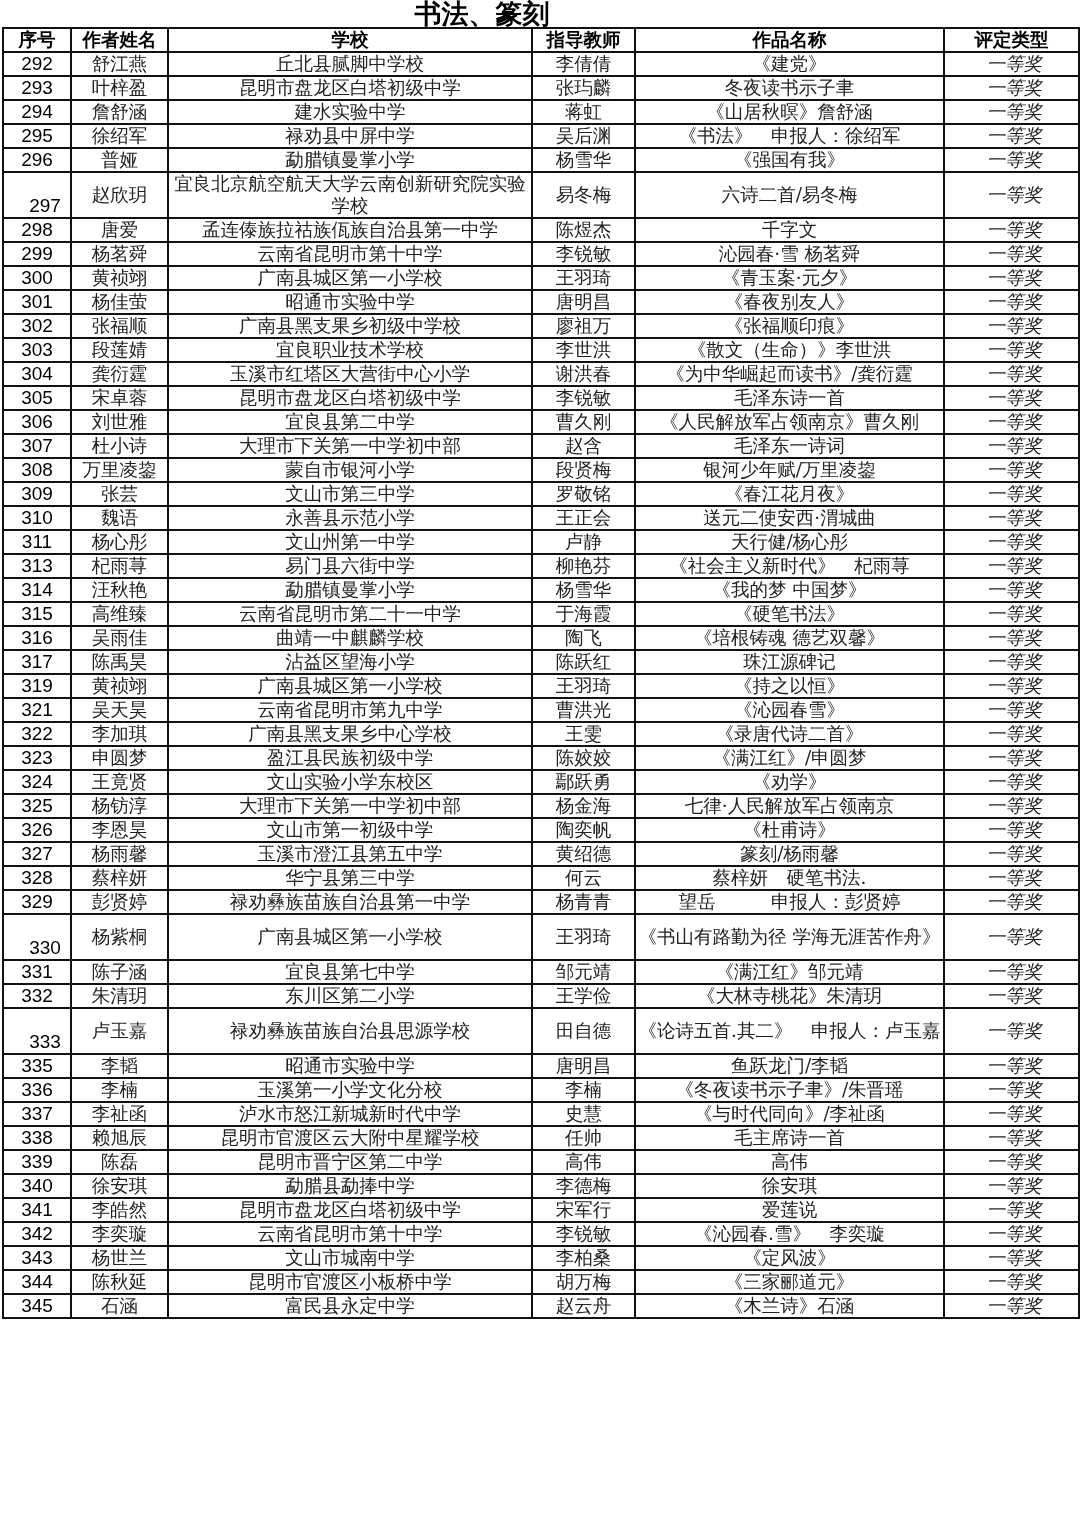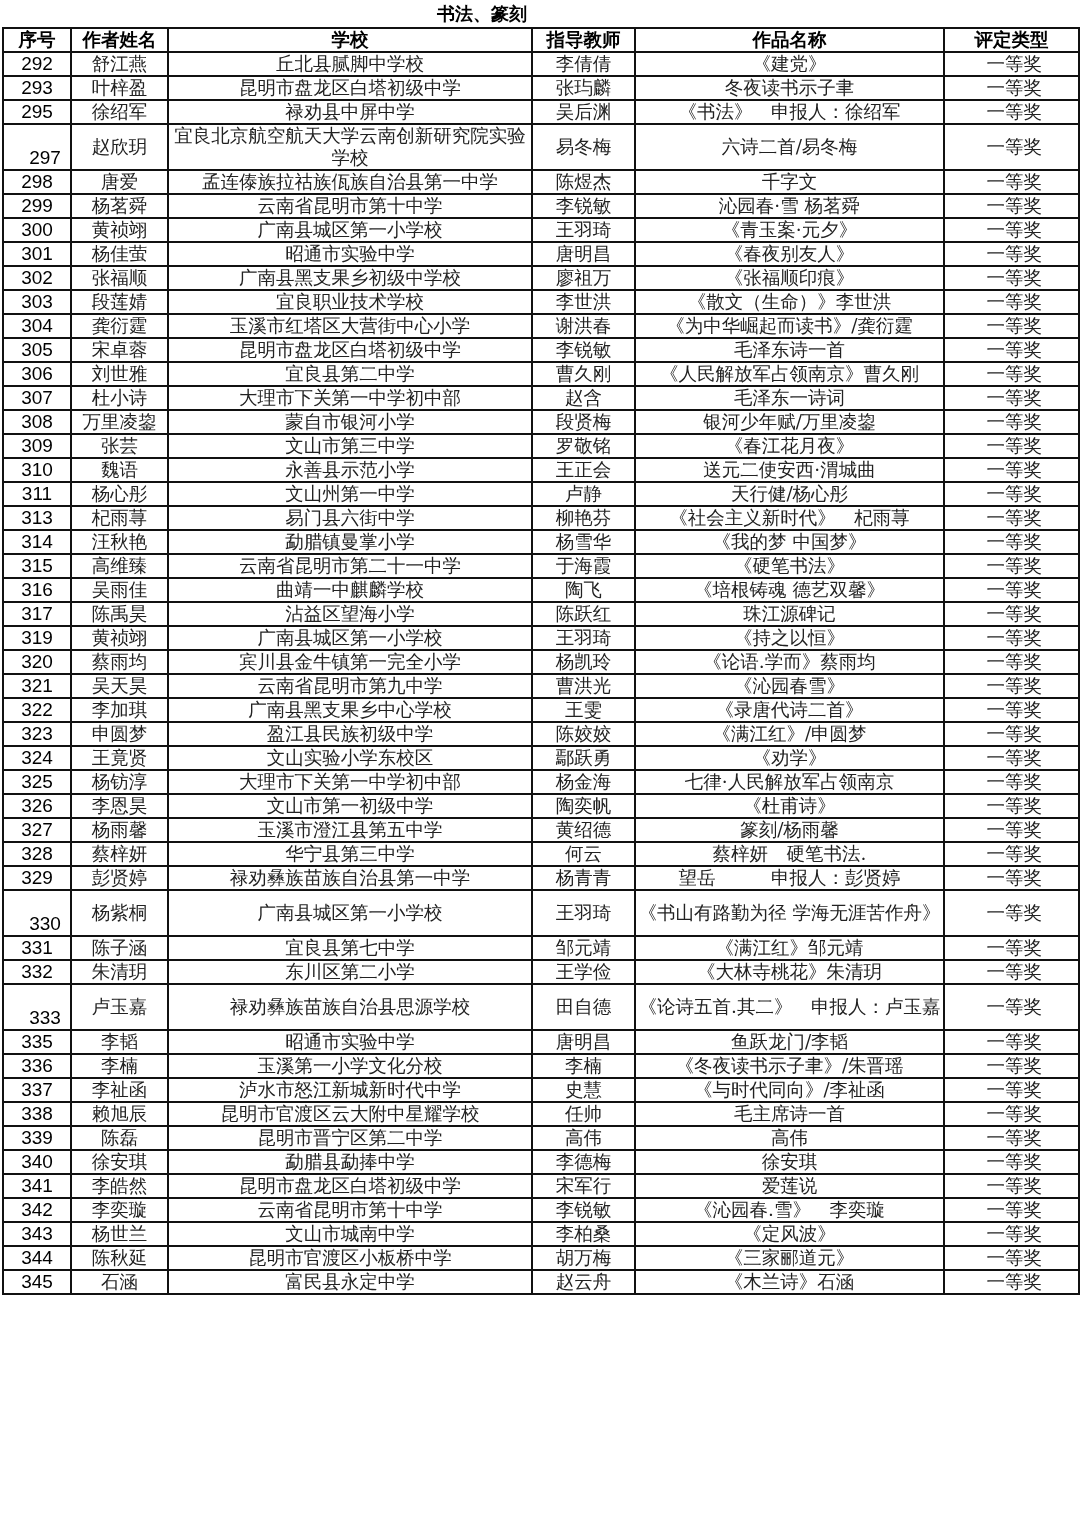--- a/index.html
+++ b/index.html
@@ -1,28 +1,28 @@
 <!DOCTYPE html>
 <html><head>
 <meta charset="utf-8">
 <style>
   html, body { margin:0; padding:0; background:#ffffff; }
   body { width:1080px; height:1523px; overflow:hidden; position:relative;
          font-family:"DejaVu Serif","Liberation Serif",serif; color:#111; }
   .title { position:absolute; left:0; top:0; width:964px; height:27px; text-align:center;
-           font-family:"DejaVu Sans","Liberation Sans",sans-serif; font-weight:bold; font-size:18px; line-height:27px; color:#000; }
+           font-family:"DejaVu Sans","Liberation Sans",sans-serif; font-weight:bold; font-size:27px; line-height:27px; color:#000; }
   table { position:absolute; left:2px; top:27px; border-collapse:collapse; table-layout:fixed; width:1076px; }
   td, th { border:2px solid #111; padding:0 2px; text-align:center; vertical-align:middle;
            font-size:18.5px; line-height:22px; overflow:hidden; color:#222; font-weight:normal; }
   th { font-family:"DejaVu Sans","Liberation Sans",sans-serif; font-weight:bold; font-size:18.5px; height:21px; color:#000;border-radius:8px; }
   tr.std td { height:21px; }
   tr.tall td { height:44px; }
   td.num { font-family:"Liberation Sans","DejaVu Sans",sans-serif; font-size:19px; color:#000;margin-top:38px; }
   tr.tall td.num { vertical-align:bottom;padding-left:18px; }
-  td.award { text-align:right; padding-right:36px; }
+  td.award { text-align:right; padding-right:36px;font-style:italic; }
   td.work-left { text-align:left; padding-left:8px; white-space:pre; }
 </style>
 </head>
 <body>
 
 <div class="title">书法、篆刻</div>
 
 <table>
   <colgroup>
     <col style="width:68px">
@@ -53,25 +53,41 @@
       </tr>
       <tr class="std">
         <td class="num">293</td>
         <td>叶梓盈</td>
         <td>昆明市盘龙区白塔初级中学</td>
         <td>张玙麟</td>
         <td>冬夜读书示子聿</td>
         <td class="award">一等奖</td>
       </tr>
       <tr class="std">
+        <td class="num">294</td>
+        <td>詹舒涵</td>
+        <td>建水实验中学</td>
+        <td>蒋虹</td>
+        <td>《山居秋暝》詹舒涵</td>
+        <td class="award">一等奖</td>
+      </tr>
+      <tr class="std">
         <td class="num">295</td>
         <td>徐绍军</td>
         <td>禄劝县中屏中学</td>
         <td>吴后渊</td>
         <td>《书法》　申报人：徐绍军</td>
+        <td class="award">一等奖</td>
+      </tr>
+      <tr class="std">
+        <td class="num">296</td>
+        <td>普娅</td>
+        <td>勐腊镇曼掌小学</td>
+        <td>杨雪华</td>
+        <td>《强国有我》</td>
         <td class="award">一等奖</td>
       </tr>
       <tr class="tall">
         <td class="num">297</td>
         <td>赵欣玥</td>
         <td>宜良北京航空航天大学云南创新研究院实验学校</td>
         <td>易冬梅</td>
         <td>六诗二首/易冬梅</td>
         <td class="award">一等奖</td>
       </tr>
@@ -229,28 +245,20 @@
       </tr>
       <tr class="std">
         <td class="num">319</td>
         <td>黄祯翊</td>
         <td>广南县城区第一小学校</td>
         <td>王羽琦</td>
         <td>《持之以恒》</td>
         <td class="award">一等奖</td>
       </tr>
       <tr class="std">
-        <td class="num">320</td>
-        <td>蔡雨均</td>
-        <td>宾川县金牛镇第一完全小学</td>
-        <td>杨凯玲</td>
-        <td>《论语.学而》蔡雨均</td>
-        <td class="award">一等奖</td>
-      </tr>
-      <tr class="std">
         <td class="num">321</td>
         <td>吴天昊</td>
         <td>云南省昆明市第九中学</td>
         <td>曹洪光</td>
         <td>《沁园春雪》</td>
         <td class="award">一等奖</td>
       </tr>
       <tr class="std">
         <td class="num">322</td>
         <td>李加琪</td>

